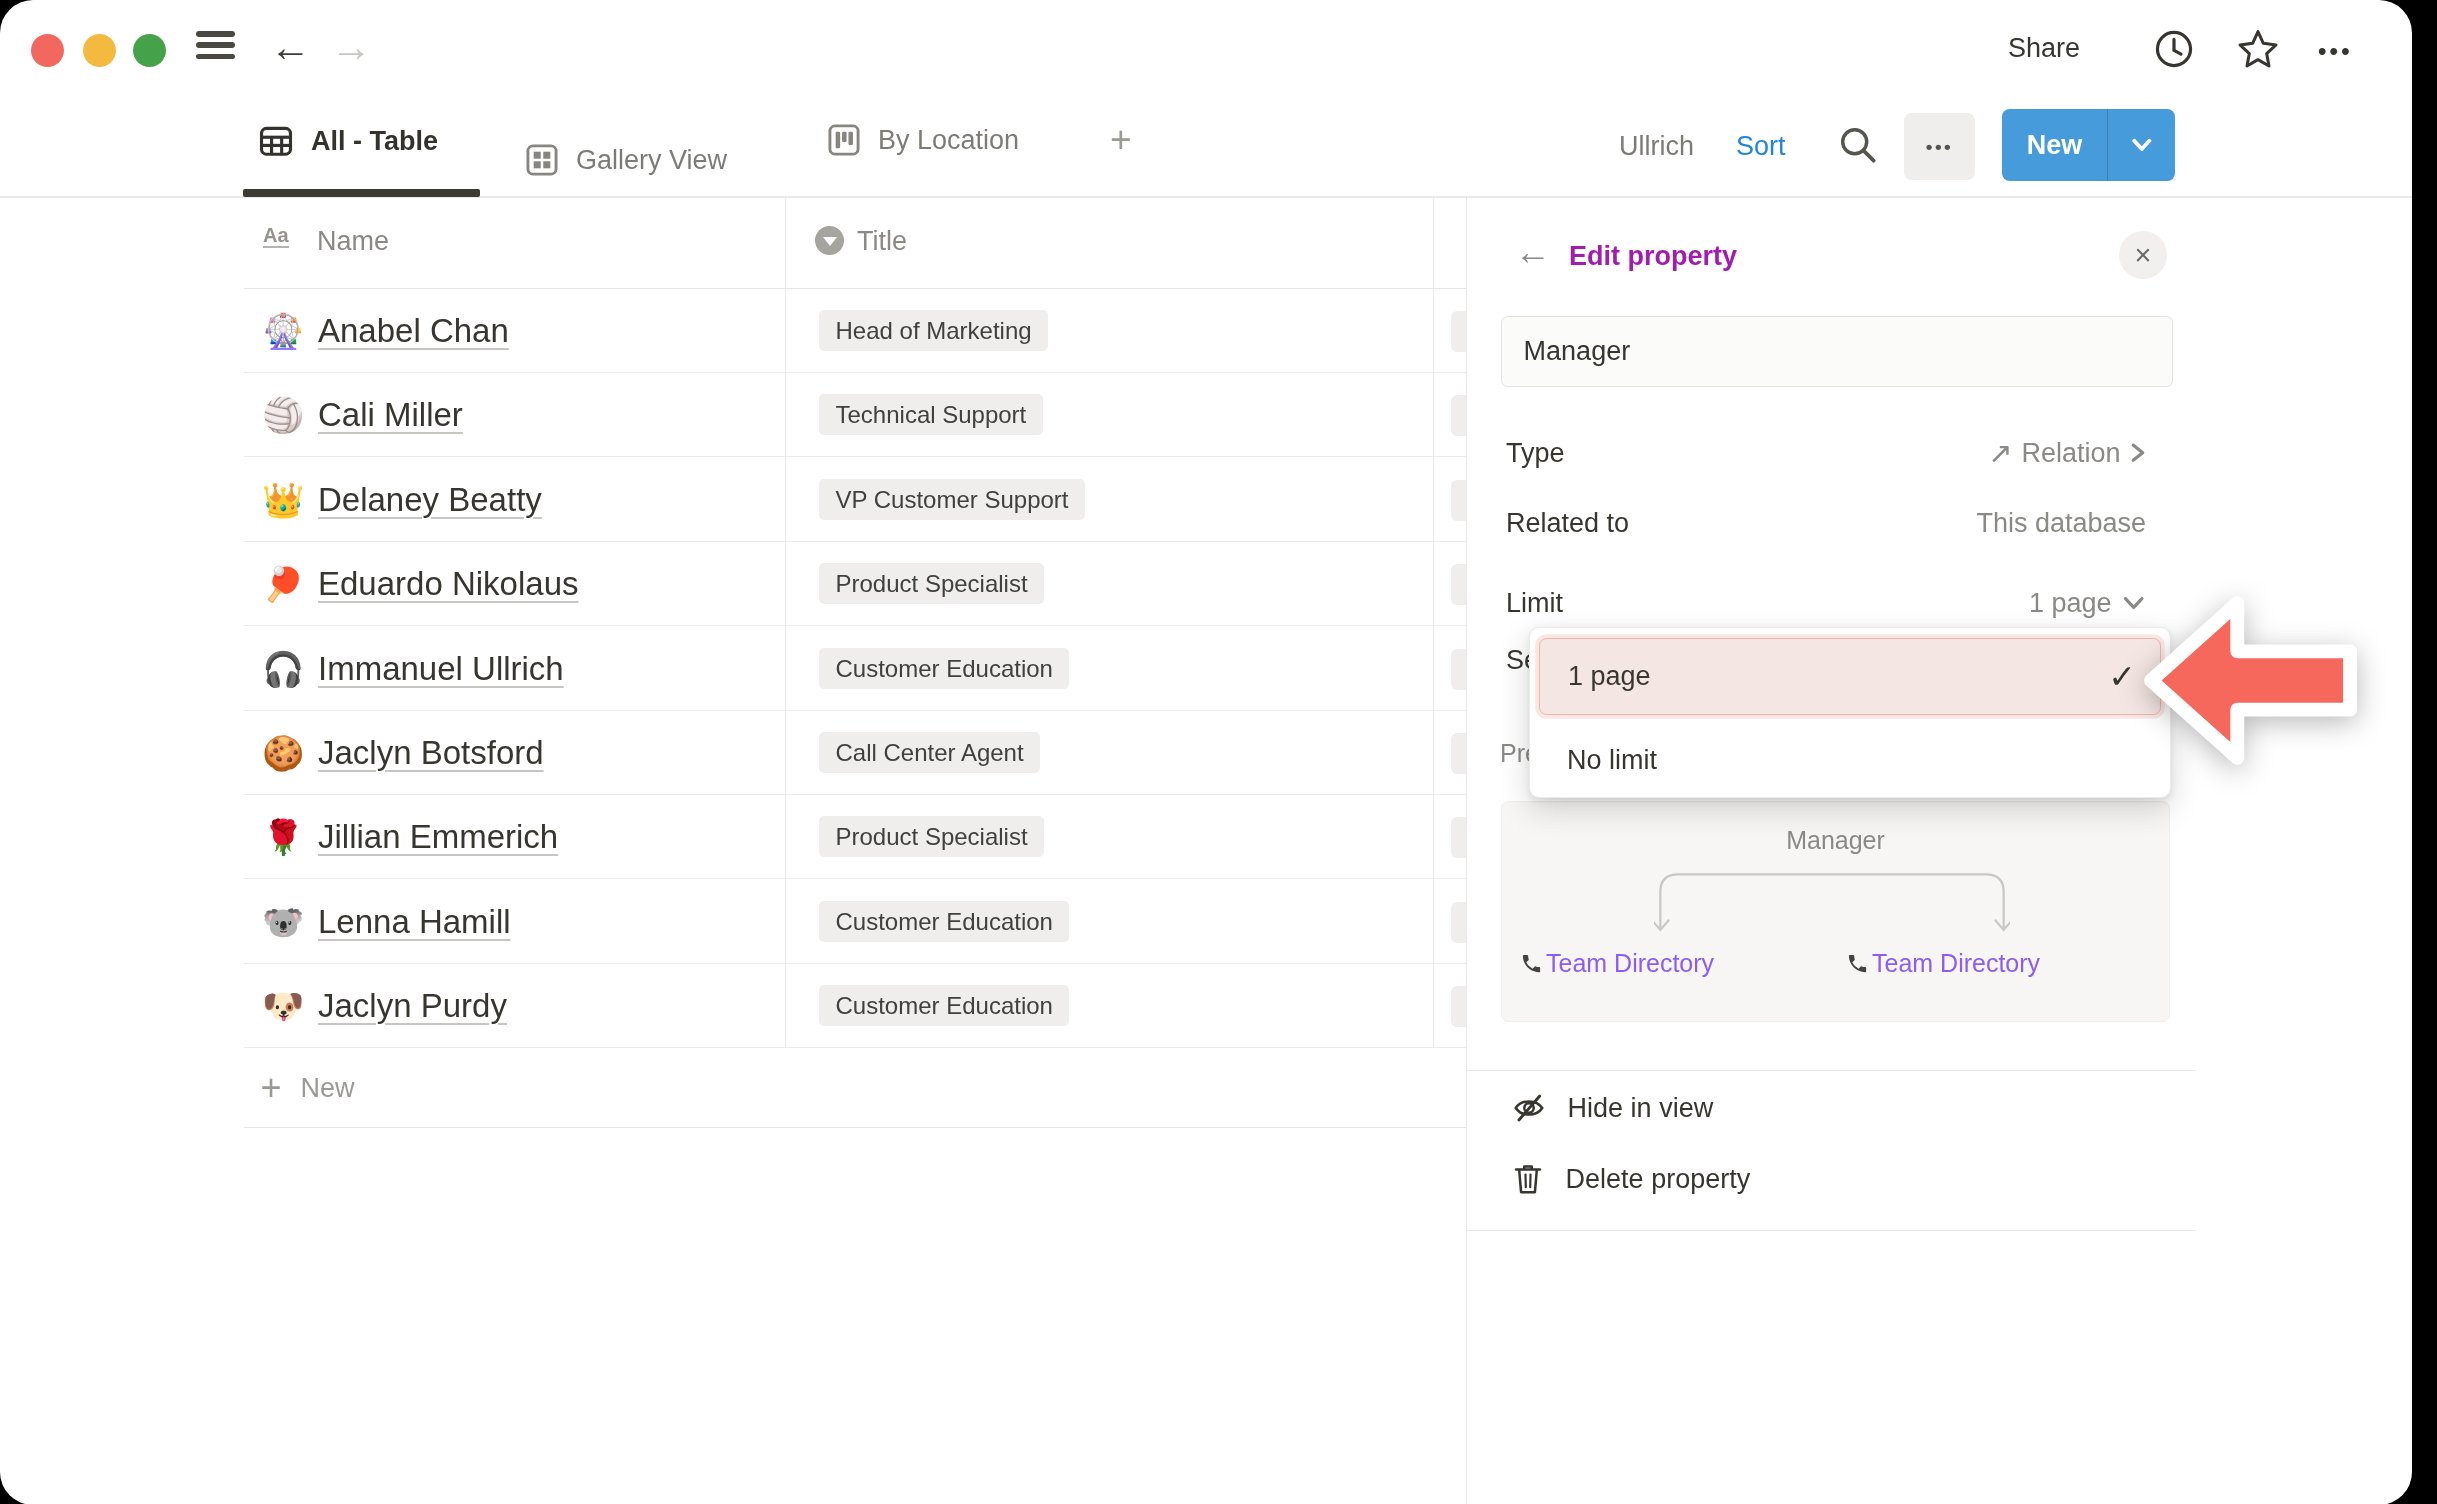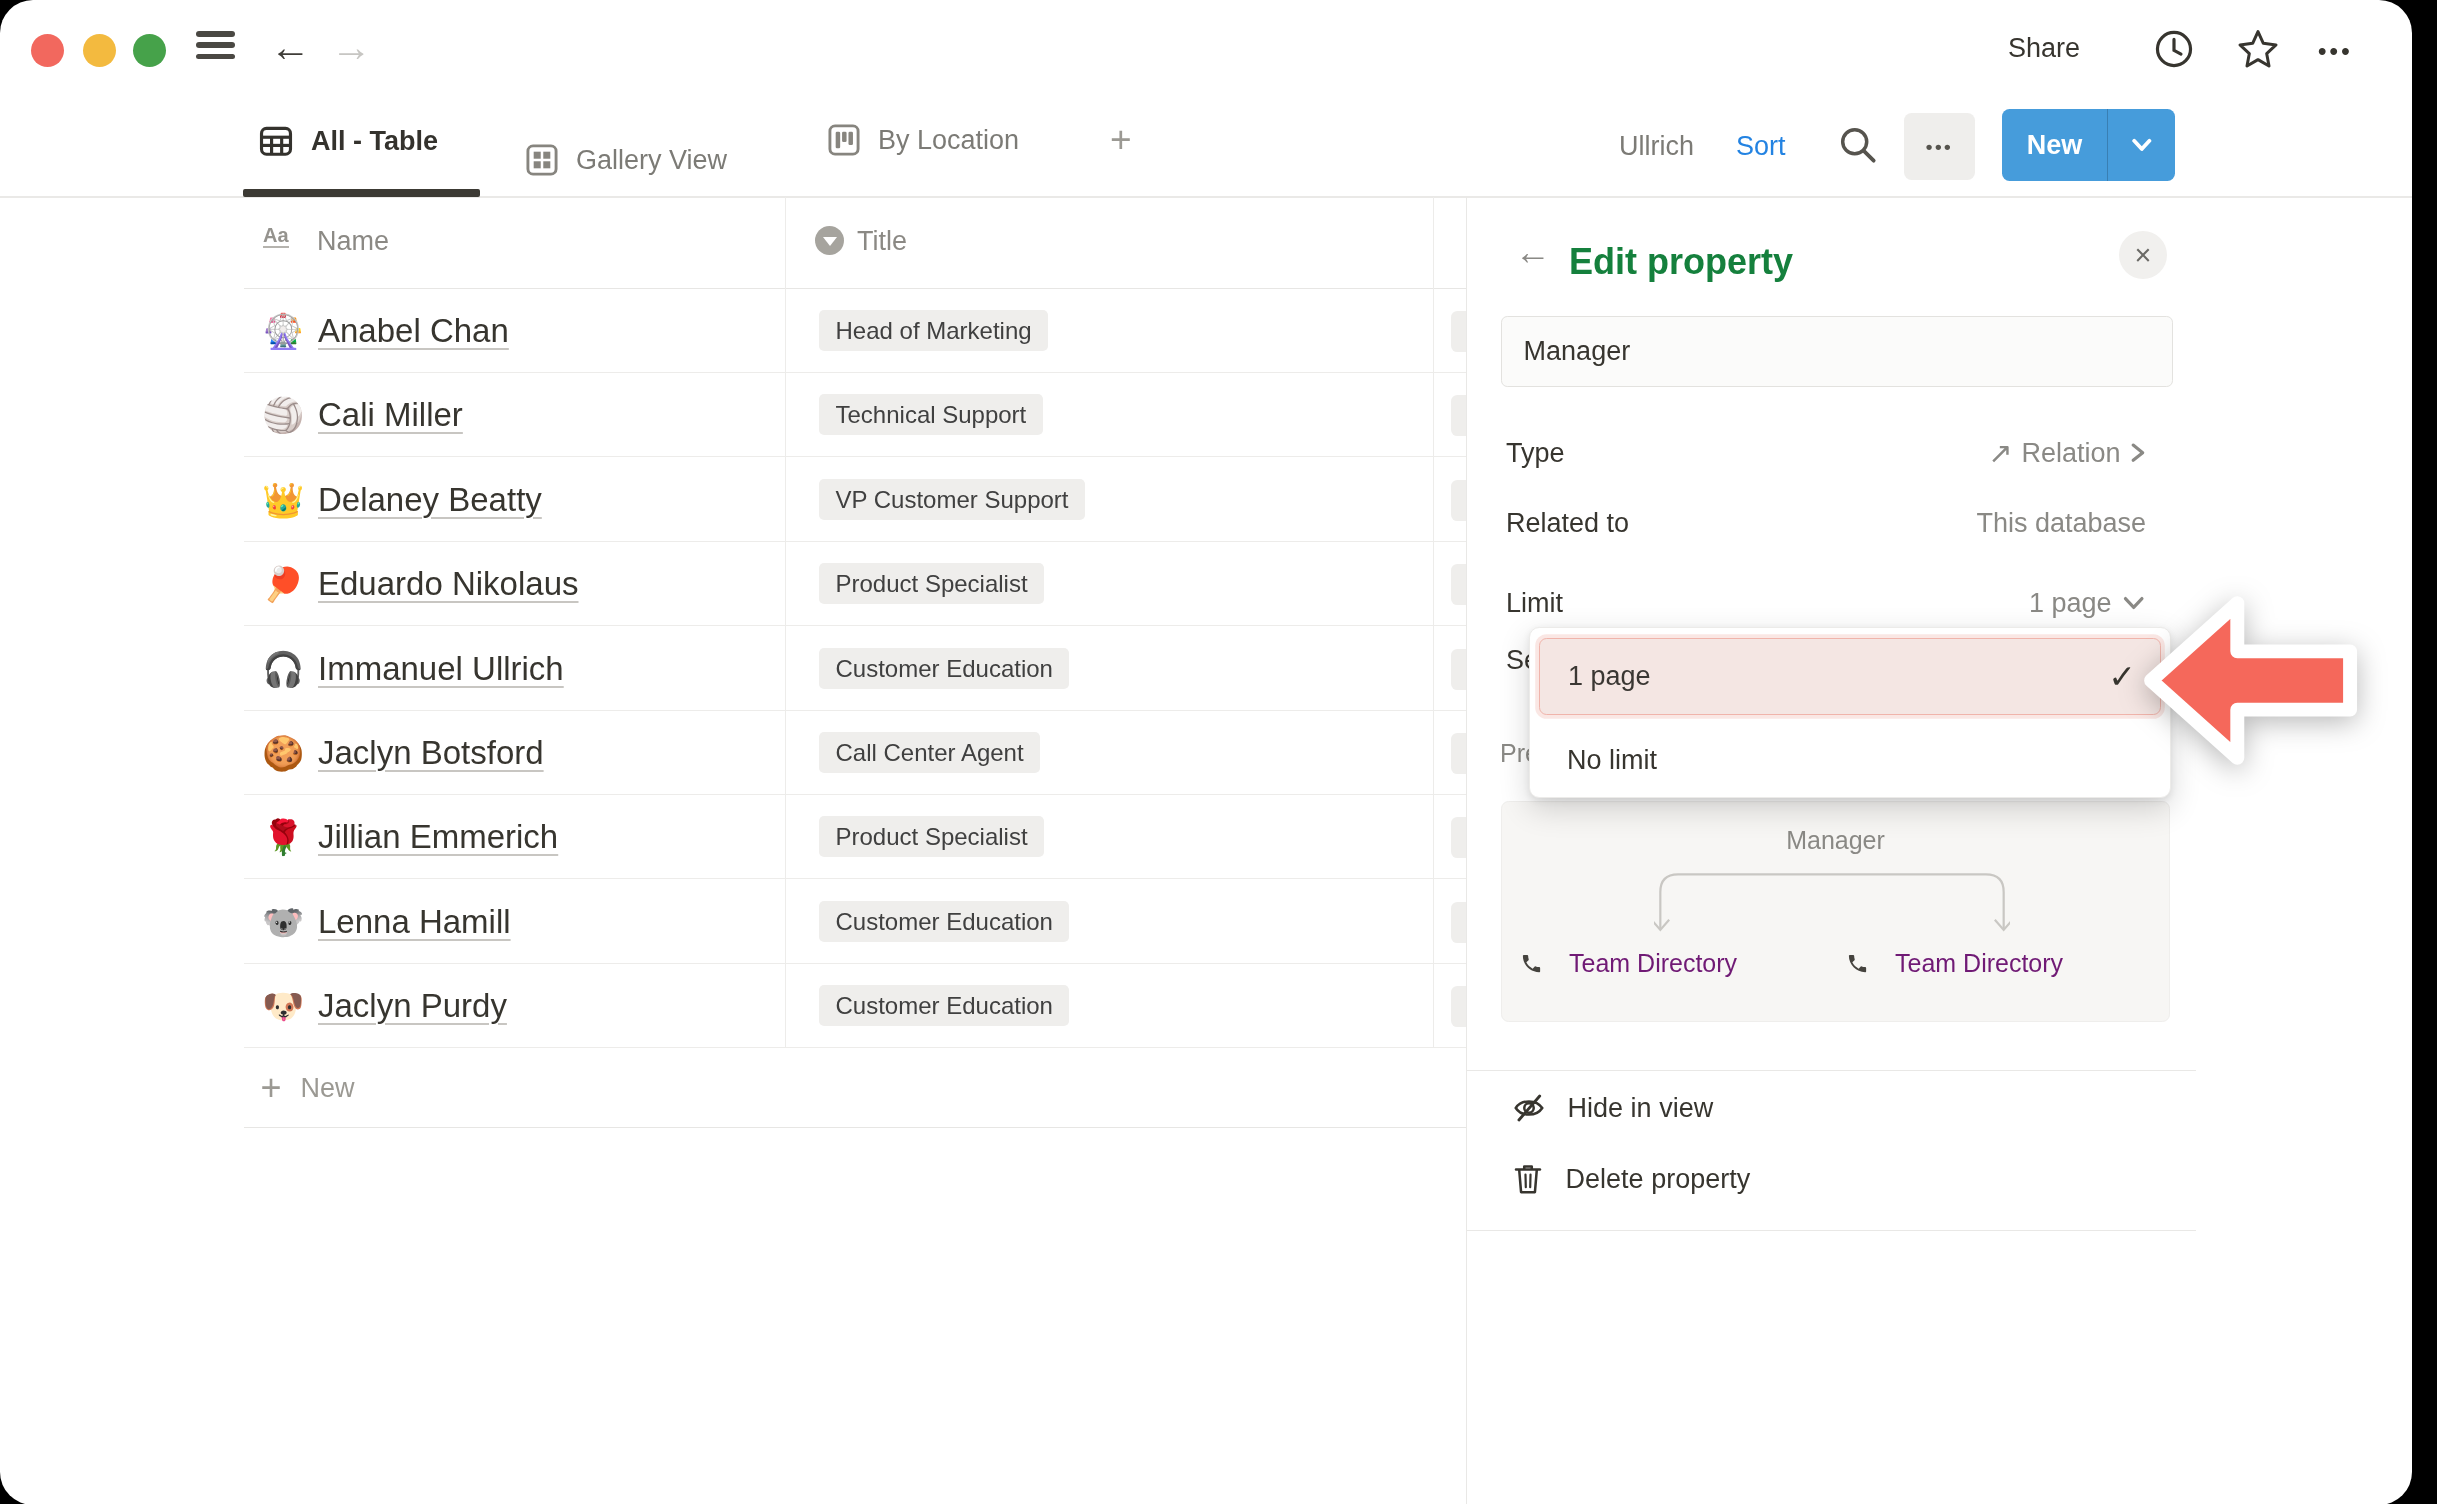--- a/index.html
+++ b/index.html
@@ -47,21 +47,21 @@
                text-decoration-color:#C8C6C2;text-decoration-thickness:1.9px;text-underline-offset:6.3px;white-space:nowrap;}
   .trow .pill-wrap{position:absolute;left:575px;top:0;height:83px;display:flex;align-items:center;}
   .pill{background:#EFEEEC;border-radius:5.1px;padding:6.3px 16.5px;font-size:24px;color:#404040;white-space:nowrap;}
   .sliver{position:absolute;right:0;top:21.6px;width:15.2px;height:41px;background:#EFEEEC;border-radius:6.3px 0 0 6.3px;}
   .new-row{position:absolute;left:244px;top:1049px;width:1222px;height:79px;border-bottom:1.3px solid #E7E6E4;
            display:flex;align-items:center;color:#9B9993;}
   .new-row .plus{font-size:36px;margin-left:16.5px;font-weight:300;}
   .new-row .nr-lbl{font-size:27px;margin-left:19px;}
   
   .panel-divider{position:absolute;left:1466px;top:197px;width:1.3px;height:1307px;background:#E9E8E6;}
-  .p-title{position:absolute;left:1569px;top:241px;font-size:36px;font-weight:700;color:#15803d;}
+  .p-title{position:absolute;left:1569px;top:241px;font-size:27px;font-weight:700;color:#a21caf;}
   .p-back{position:absolute;left:1515px;top:234px;font-size:36px;color:#8A8985;line-height:1;}
   .p-close{position:absolute;left:2119px;top:231px;width:48px;height:48px;border-radius:50%;background:#F1F0EE;
            display:flex;align-items:center;justify-content:center;font-size:29px;color:#6B6A66;}
   .p-input{position:absolute;left:1501px;top:316px;width:672px;height:71px;border-radius:6.3px;
            background:#FBFBFA;border:1.3px solid #E3E2DF;display:flex;align-items:center;
            padding-left:21.6px;font-size:27px;color:#37352F;}
   .p-row{position:absolute;left:1506px;width:640px;height:42px;display:flex;align-items:center;
          justify-content:space-between;font-size:27px;}
   .p-row .plab{color:#37352F;}
   .p-row .pval{display:flex;align-items:center;gap:9px;color:#8A8985;}
@@ -73,21 +73,21 @@
            border:1.9px solid #F0B4AB;box-shadow:0 0 0 3.8px rgba(240,180,171,.32);
            display:flex;align-items:center;justify-content:space-between;padding:0 24px 0 28px;}
   .opt-sel .olabel{font-size:27px;color:#3A3733;}
   .opt-sel .ocheck{font-size:33px;color:#37352F;}
   .opt-plain{position:absolute;left:37px;top:102px;height:61px;display:flex;align-items:center;
              font-size:27px;color:#37352F;}
   
   .pv-card{position:absolute;left:1501px;top:801px;width:669px;height:221px;border-radius:7.6px;
            background:#F7F6F4;border:1.3px solid #EFEEEC;}
   .pv-root{position:absolute;left:0;right:0;top:24px;text-align:center;font-size:25px;color:#8A8985;}
-  .pv-team{position:absolute;top:147px;display:flex;align-items:center;gap:26px;font-size:25px;color:#701a75;}
+  .pv-team{position:absolute;top:147px;display:flex;align-items:center;gap:3px;font-size:25px;color:#8b5cf6;}
   
   .p-action{position:absolute;left:1512px;height:42px;display:flex;align-items:center;gap:21.6px;
             font-size:27px;color:#37352F;}
   .p-hr{position:absolute;left:1466px;width:730px;height:1.3px;background:#E9E8E6;}
   .red-arrow{position:absolute;left:2141px;top:588px;z-index:10;filter:drop-shadow(0 6.3px 14px rgba(0,0,0,.28));}
   svg{display:block;}
 </style>
 </head>
 <body>
 

